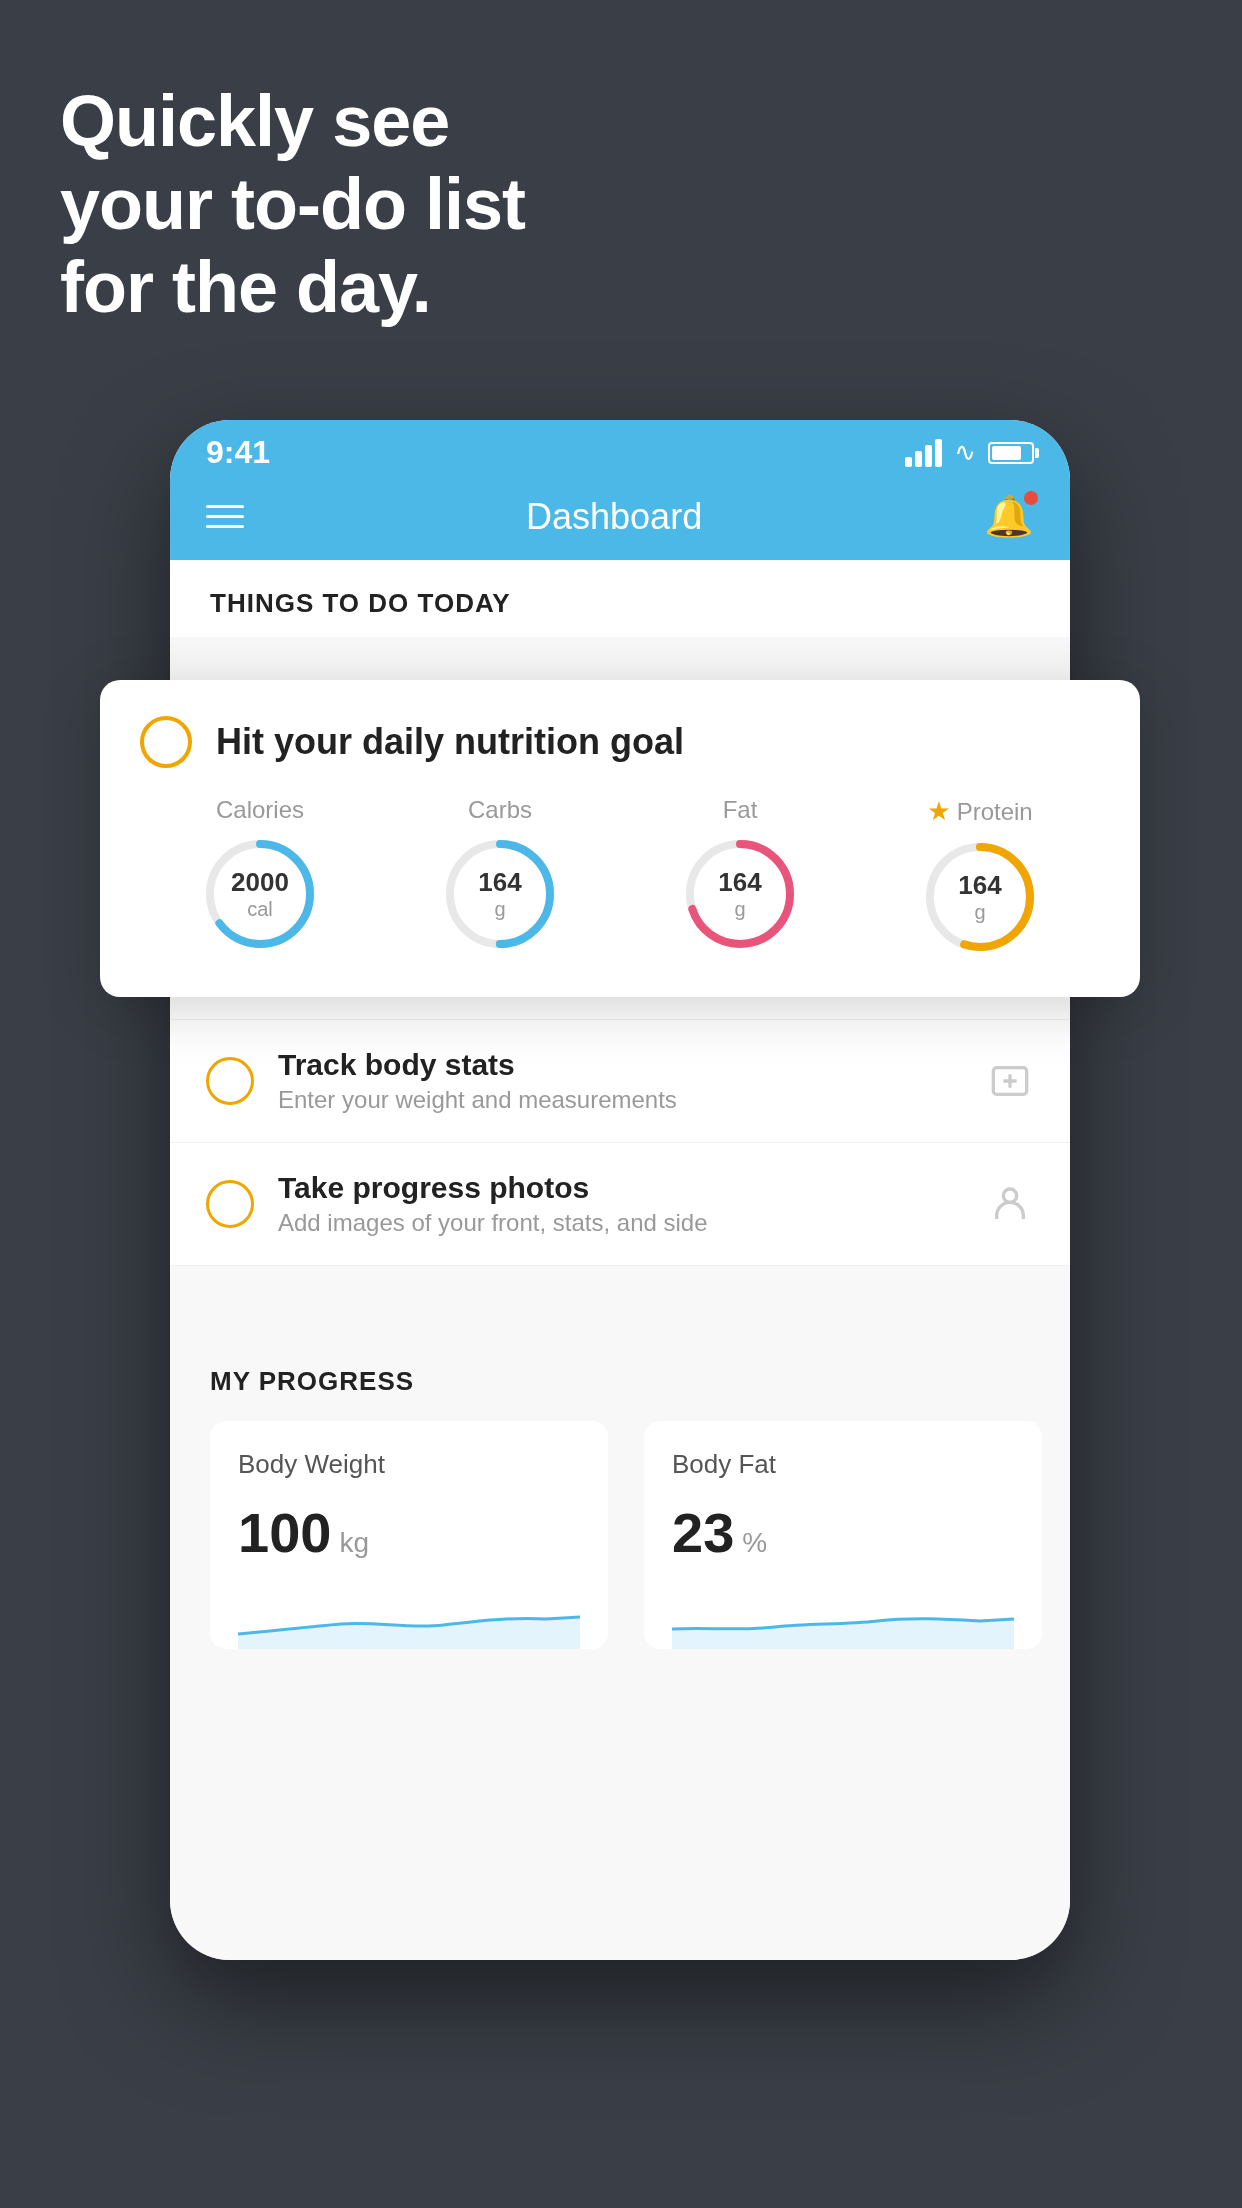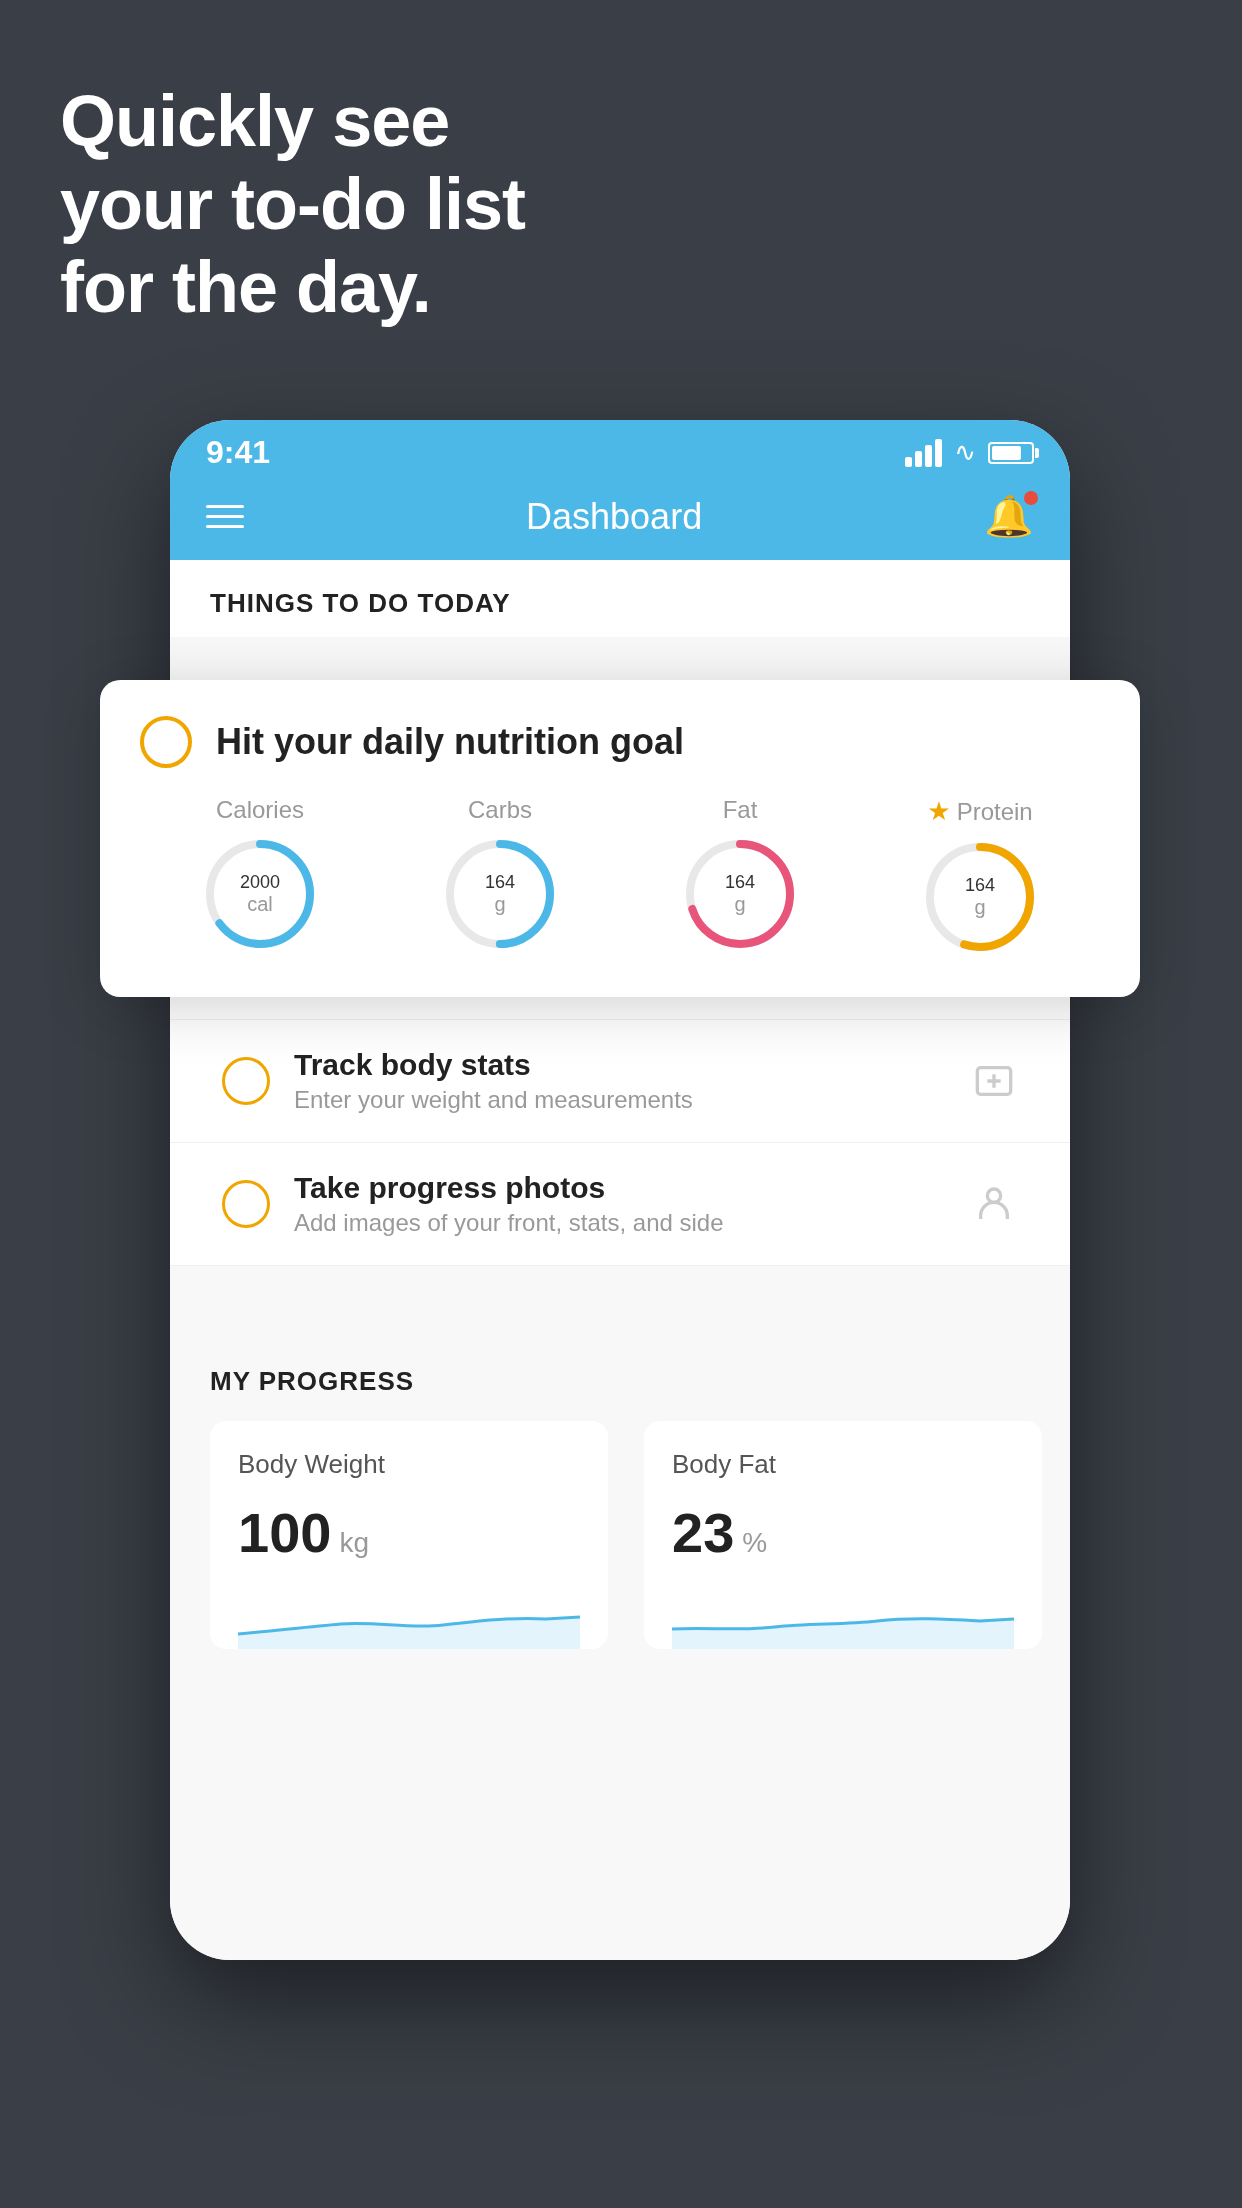--- a/index.html
+++ b/index.html
@@ -225,40 +225,40 @@
     .ring-pink { stroke: #e8547a; }
     .ring-yellow { stroke: #f0a500; }
     .ring-text {
       position: absolute;
       top: 50%;
       left: 50%;
       transform: translate(-50%, -50%);
       text-align: center;
     }
     .ring-value {
-      font-size: 18px;
-      font-weight: 400;
+      font-size: 26px;
+      font-weight: 700;
       color: #333;
       display: block;
     }
     .ring-unit {
       font-size: 20px;
       color: #999;
       display: block;
     }
 
     
     .todo-list {
       background: white;
       margin-top: 320px;
     }
     .todo-item {
       display: flex;
       align-items: center;
-      padding: 28px 52px;
+      padding: 28px 36px;
       border-bottom: 1px solid #f0f0f0;
       gap: 24px;
       cursor: pointer;
     }
     .todo-circle {
       width: 48px;
       height: 48px;
       border-radius: 50%;
       border: 3px solid;
       flex-shrink: 0;

